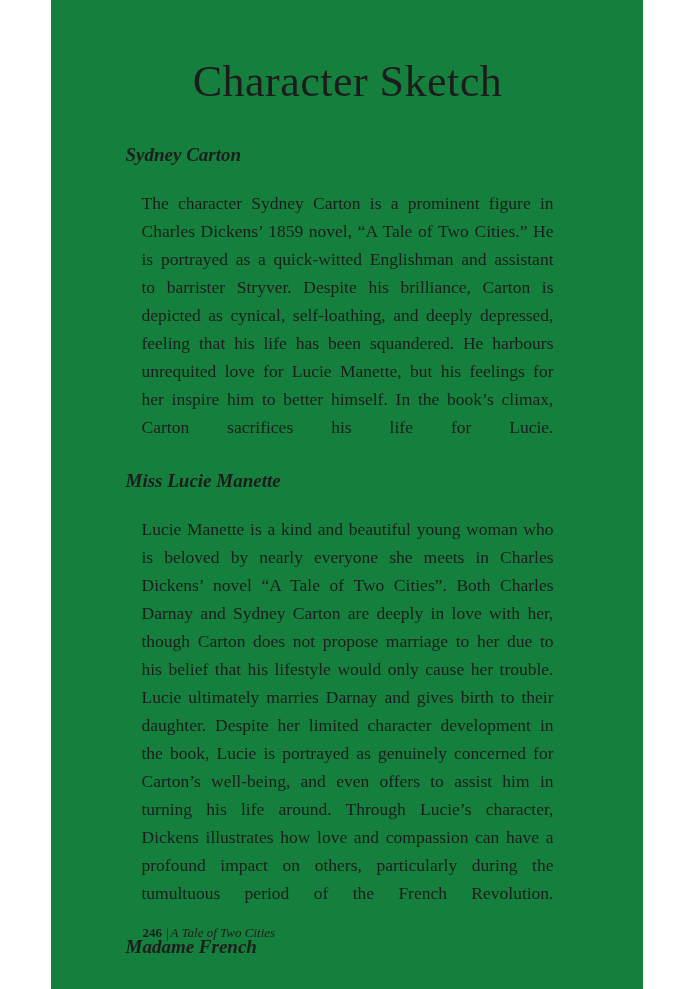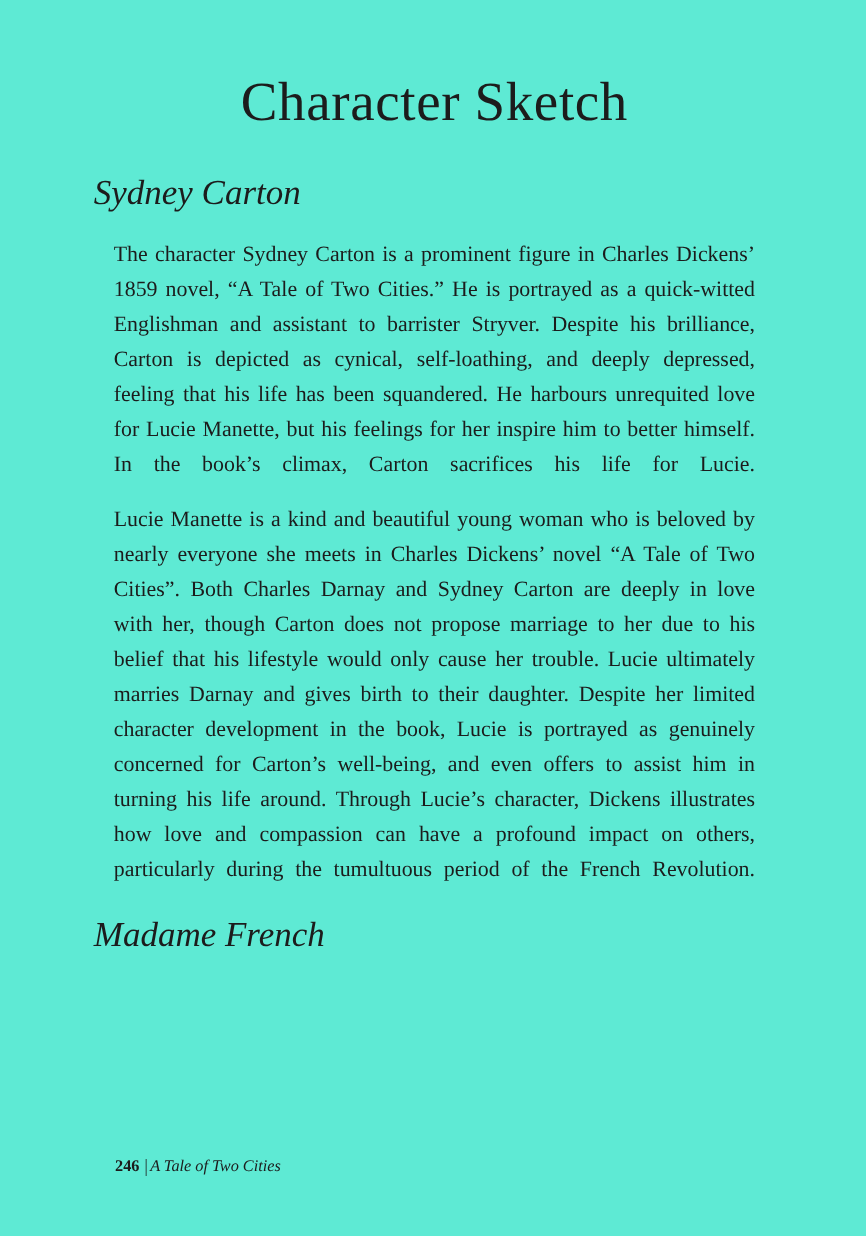--- a/index.html
+++ b/index.html
@@ -2,43 +2,43 @@
 <html><head>
 <meta charset="utf-8">
 <style>
   html, body {
     margin: 0;
     padding: 0;
     background: #ffffff;
   }
   .page {
     position: relative;
-    width: 693px;
+    width: 592px;
     height: 989px;
     margin: 0 auto;
-    background: #5eead4;
+    background: #15803d;
     box-sizing: border-box;
     padding: 56px 73px 0 75px;
     font-family: "Liberation Serif", "DejaVu Serif", serif;
     color: #1c1c1c;
     overflow: hidden;
   }
   .title {
     margin: 0 0 28px 0;
     font-size: 44px;
     line-height: 1.2;
     font-weight: normal;
     text-align: center;
     letter-spacing: 0.5px;
   }
   .section-heading {
     margin: 22px 0 8px 0;
-    font-size: 28px;
+    font-size: 19px;
     line-height: 36px;
-    font-weight: normal;
+    font-weight: bold;
     font-style: italic;
   }
   .section-body {
     margin: 16px;
     font-size: 17.5px;
     line-height: 28px;
     text-align: justify;
     text-align-last: justify;
     word-spacing: 1px;
   }
@@ -69,20 +69,21 @@
 <div class="page">
 
   <h1 class="title">Character Sketch</h1>
 
   <section>
     <h2 class="section-heading">Sydney Carton</h2>
     <p class="section-body">The character Sydney Carton is a prominent figure in Charles Dickens’ 1859 novel, “A Tale of Two Cities.” He is portrayed as a quick-witted Englishman and assistant to barrister Stryver. Despite his brilliance, Carton is depicted as cynical, self-loathing, and deeply depressed, feeling that his life has been squandered. He harbours unrequited love for Lucie Manette, but his feelings for her inspire him to better himself. In the book’s climax, Carton sacrifices his life for Lucie.</p>
   </section>
 
   <section>
+    <h2 class="section-heading">Miss Lucie Manette</h2>
     <p class="section-body">Lucie Manette is a kind and beautiful young woman who is beloved by nearly everyone she meets in Charles Dickens’ novel “A Tale of Two Cities”. Both Charles Darnay and Sydney Carton are deeply in love with her, though Carton does not propose marriage to her due to his belief that his lifestyle would only cause her trouble. Lucie ultimately marries Darnay and gives birth to their daughter. Despite her limited character development in the book, Lucie is portrayed as genuinely concerned for Carton’s well-being, and even offers to assist him in turning his life around. Through Lucie’s character, Dickens illustrates how love and compassion can have a profound impact on others, particularly during the tumultuous period of the French Revolution.</p>
   </section>
 
   <section>
     <h2 class="section-heading">Madame French</h2>
   </section>
 
   <div class="footer">
     <span class="page-number">246</span><span class="separator">|</span><span class="book-title">A Tale of Two Cities</span>
   </div>

